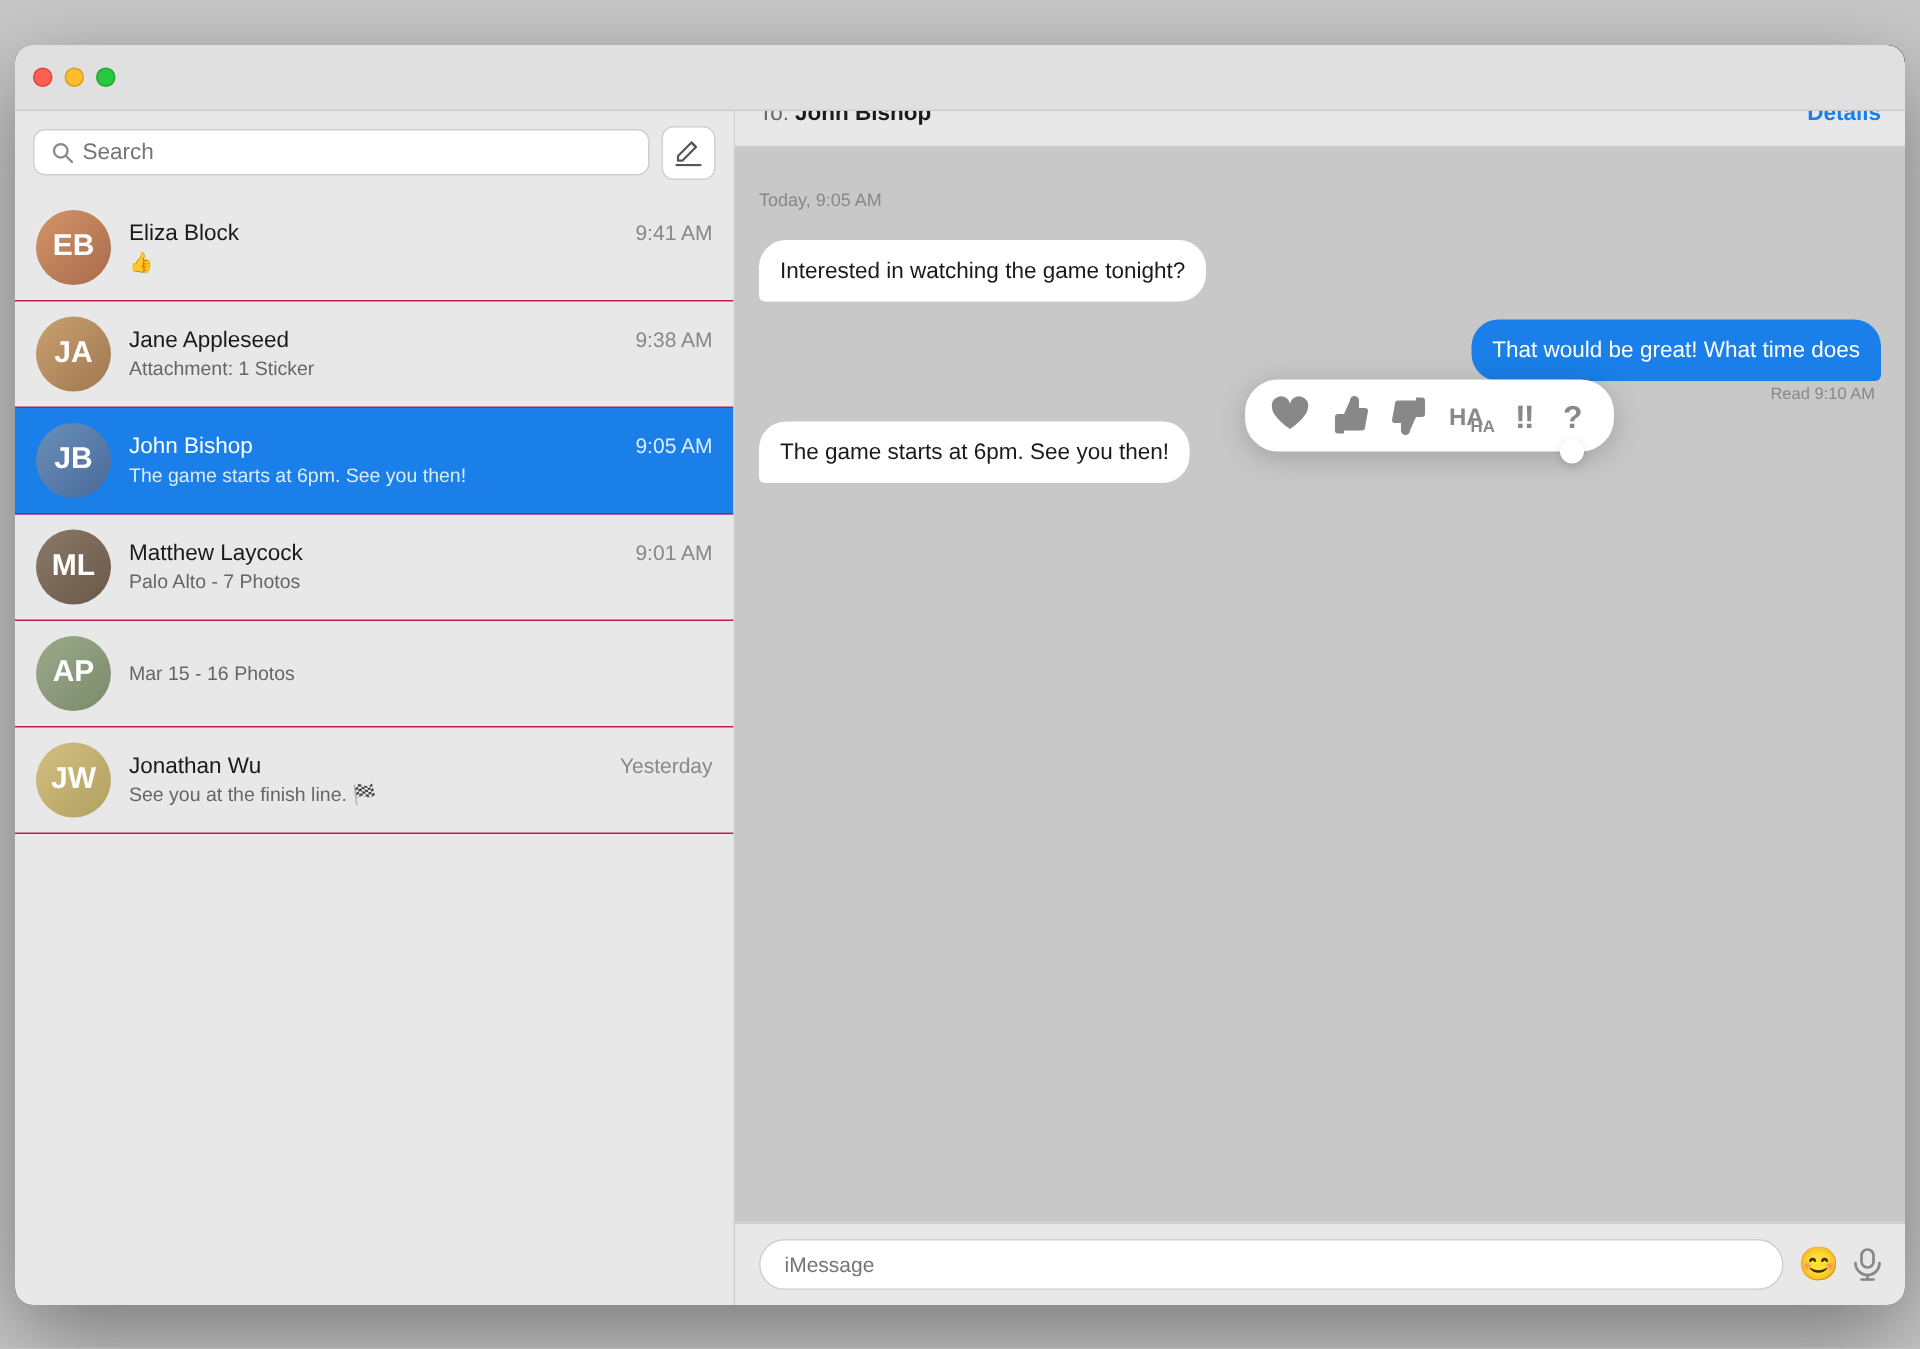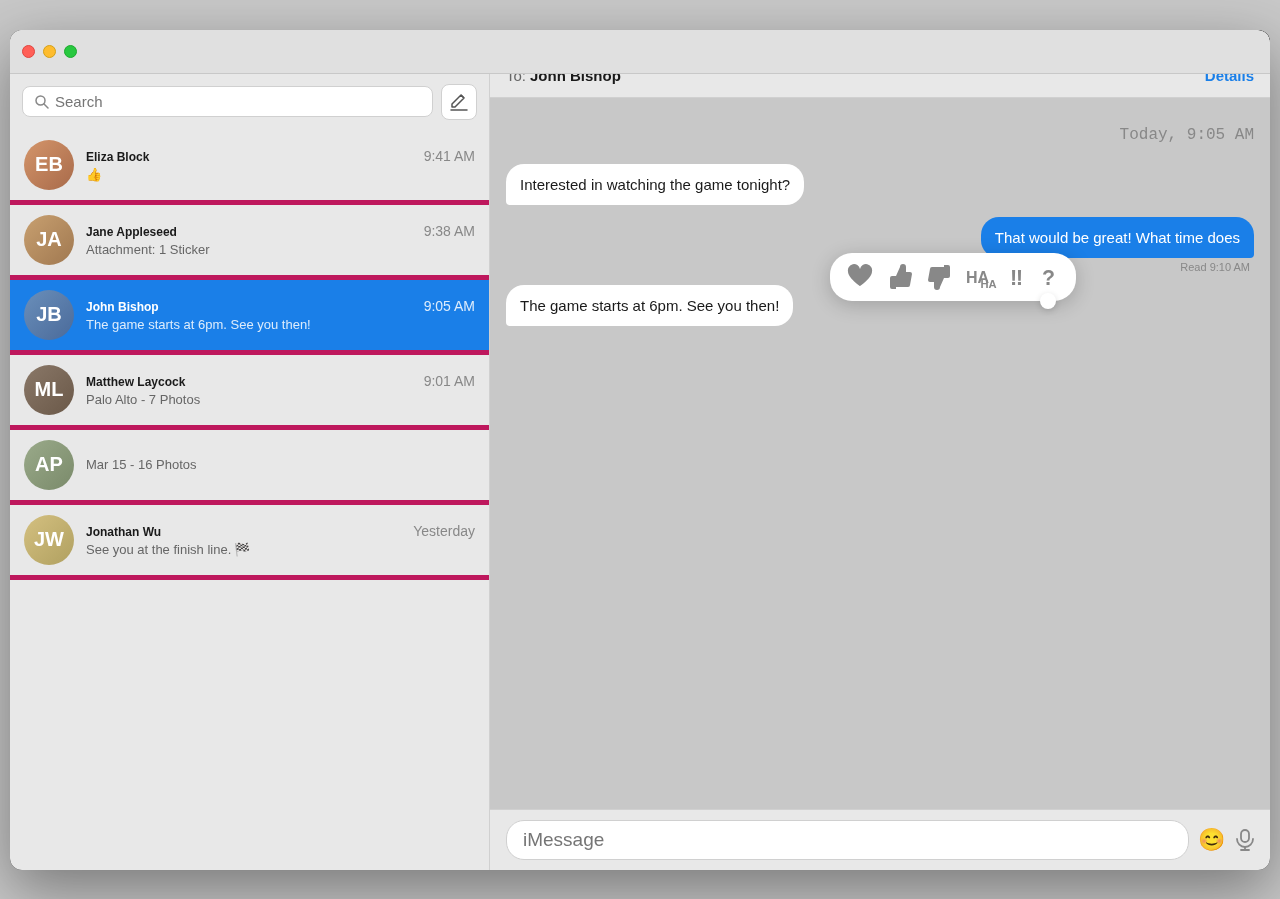--- a/index.html
+++ b/index.html
@@ -104,21 +104,21 @@
     }
     .conversation-list {
       flex: 1;
       overflow-y: auto;
     }
     .conv-item {
       display: flex;
       align-items: center;
       padding: 10px 14px;
       cursor: pointer;
-      border-bottom: 5px solid #be185d;
+      border-bottom: 1px solid #be185d;
       gap: 12px;
     }
     .conv-item.active {
       background: #1a7fe8;
     }
     .conv-item.active .conv-name { color: #ffffff; }
     .conv-item.active .conv-preview { color: rgba(255,255,255,0.85); }
     .conv-item.active .conv-time { color: rgba(255,255,255,0.85); }
     .avatar {
       width: 50px;
@@ -138,22 +138,22 @@
       flex: 1;
       min-width: 0;
     }
     .conv-header {
       display: flex;
       justify-content: space-between;
       align-items: baseline;
       margin-bottom: 3px;
     }
     .conv-name {
-      font-size: 12px;
-      font-weight: 700;
+      font-size: 15px;
+      font-weight: 400;
       color: #1a1a1a;
     }
     .conv-time {
       font-size: 14px;
       color: #888;
       flex-shrink: 0;
       margin-left: 8px;
     }
     .conv-preview {
       font-size: 13px;
@@ -204,25 +204,24 @@
     .messages-container {
       flex: 1;
       padding: 20px 16px;
       display: flex;
       flex-direction: column;
       gap: 12px;
       overflow-y: auto;
       position: relative;
     }
     .date-divider {
-      text-align: right;
-      font-size: 16px;
+      text-align: left;
+      font-size: 12px;
       color: #888;
       margin: 8px 0;
-      font-family: Liberation Mono, monospace;
     }
     .msg-row {
       display: flex;
       flex-direction: column;
     }
     .msg-row.incoming { align-items: flex-start; }
     .msg-row.outgoing { align-items: flex-end; }
     .bubble {
       max-width: 65%;
       padding: 10px 14px;
@@ -292,21 +291,21 @@
       display: flex;
       align-items: center;
       gap: 10px;
     }
     .message-input-field {
       flex: 1;
       background: #ffffff;
       border: 1px solid #d0d0d0;
       border-radius: 18px;
       padding: 8px 16px;
-      font-size: 19px;
+      font-size: 14px;
       color: #888;
       outline: none;
     }
     .input-icon-btn {
       cursor: pointer;
       color: #888;
       font-size: 22px;
       display: flex;
       align-items: center;
     }

